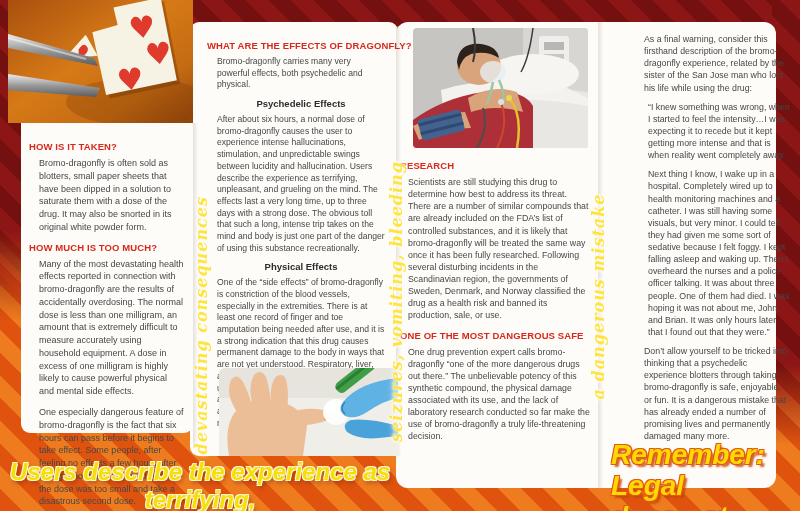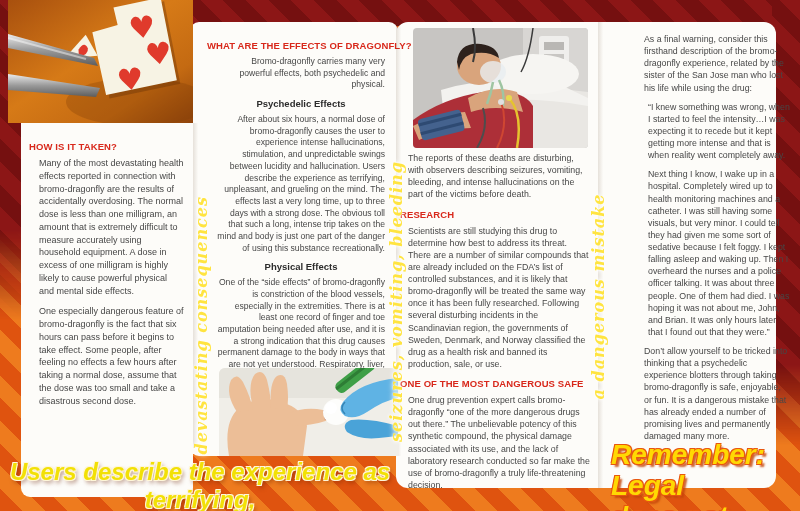--- a/index.html
+++ b/index.html
@@ -9,28 +9,28 @@
   .red-stripes{background:repeating-linear-gradient(45deg,#8c1616 0 16px,#751010 16px 32px);}
   .abs{position:absolute;}
   .top-band{left:0;top:0;width:800px;height:26px;}
   .strip-left{left:0;top:0;width:22px;height:320px;
       -webkit-mask-image:linear-gradient(to bottom,#000 72%,transparent);
       mask-image:linear-gradient(to bottom,#000 72%,transparent);}
   .strip-right{left:772px;top:0;width:28px;height:445px;
       -webkit-mask-image:linear-gradient(to bottom,#000 82%,transparent);
       mask-image:linear-gradient(to bottom,#000 82%,transparent);}
   .panel{position:absolute;background:#fdfcf9;}
-  .panel1{left:21px;top:123px;width:172px;height:374px;border-radius:0 0 9px 9px;padding:10px 9px 0 8px;box-sizing:border-box;}
+  .panel1{left:21px;top:123px;width:172px;height:310px;border-radius:0 0 9px 9px;padding:10px 9px 0 8px;box-sizing:border-box;}
   .panel2{left:190px;top:22px;width:208px;height:434px;border-radius:9px 9px 0 9px;padding:10px 13px 0 17px;box-sizing:border-box;}
   .panel34{left:396px;top:22px;width:380px;height:466px;border-radius:12px;}
   .fold{position:absolute;width:7px;background:linear-gradient(to right,rgba(90,60,30,.14),rgba(90,60,30,0) 75%);}
   .red-head{color:#d8281b;font-weight:bold;font-size:9.5px;letter-spacing:.1px;margin:8px 0 5px;white-space:nowrap;}
   .sub-head{color:#2c2c2c;font-weight:bold;font-size:9.5px;margin:2px 0 5px;padding-left:10px;text-align:center;}
   .body-p{color:#474747;font-size:9px;line-height:1.42;margin:0 0 8px;padding-left:10px;}
-  .panel2 .body-p{font-size:8.6px;line-height:1.36;margin-bottom:7px;text-align:right;}
+  .panel2 .body-p{font-size:8.6px;line-height:1.36;margin-bottom:7px;}
   .col-text{position:absolute;}
   .col3-text{left:400px;top:152px;width:190px;}
   .col4-text{left:636px;top:33px;width:154px;}
   .col3-text .body-p,.col4-text .body-p{font-size:8.8px;line-height:1.38;margin-bottom:7px;padding-left:8px;}
   .quote-p{padding-left:12px !important;}
   .photo{position:absolute;overflow:hidden;}
   .photo svg{display:block;}
   .photo1{left:8px;top:0;width:185px;height:123px;}
   .photo-finger{left:219px;top:368px;width:179px;height:88px;border-radius:6px 6px 0 0;}
   .photo-hospital{left:413px;top:28px;width:175px;height:120px;border-radius:4px;}
@@ -53,35 +53,36 @@
 <div class="page">
 
   <div class="abs red-stripes top-band"></div>
   <div class="abs red-stripes strip-left"></div>
   <div class="abs red-stripes strip-right"></div>
 
   <div class="panel panel34"></div>
 
   <div class="panel panel1">
     <h2 class="red-head">HOW IS IT TAKEN?</h2>
+    <p class="body-p">Bromo-dragonfly is often sold as blotters, small paper sheets that have been dipped in a solution to saturate them with a dose of the drug. It may also be snorted in its original white powder form.</p>
+    <h2 class="red-head">HOW MUCH IS TOO MUCH?</h2>
     <p class="body-p">Many of the most devastating health effects reported in connection with bromo-dragonfly are the results of accidentally overdosing. The normal dose is less than one milligram, an amount that is extremely difficult to measure accurately using household equipment. A dose in excess of one milligram is highly likely to cause powerful physical and mental side effects.</p>
     <p class="body-p">One especially dangerous feature of bromo-dragonfly is the fact that six hours can pass before it begins to take effect. Some people, after feeling no effects a few hours after taking a normal dose, assume that the dose was too small and take a disastrous second dose.</p>
   </div>
 
   <div class="panel panel2">
     <h2 class="red-head">WHAT ARE THE EFFECTS OF DRAGONFLY?</h2>
     <p class="body-p">Bromo-dragonfly carries many very powerful effects, both psychedelic and physical.</p>
     <h3 class="sub-head">Psychedelic Effects</h3>
     <p class="body-p">After about six hours, a normal dose of bromo-dragonfly causes the user to experience intense hallucinations, stimulation, and unpredictable swings between lucidity and hallucination. Users describe the experience as terrifying, unpleasant, and grueling on the mind. The effects last a very long time, up to three days with a strong dose. The obvious toll that such a long, intense trip takes on the mind and body is just one part of the danger of using this substance recreationally.</p>
     <h3 class="sub-head">Physical Effects</h3>
     <p class="body-p">One of the “side effects” of bromo-dragonfly is constriction of the blood vessels, especially in the extremities. There is at least one record of finger and toe amputation being needed after use, and it is a strong indication that this drug causes permanent damage to the body in ways that are not yet understood. Respiratory, liver, and kidney problems have also been undeniably tied to use. At least five fatalities are reported, two of them due to the accidental taking of bromo-dragonfly mislabeled as something else.</p>
   </div>
 
   <div class="col-text col3-text">
-    <p class="body-p">The reports of these deaths are disturbing, with observers describing seizures, vomiting, bleeding, and intense hallucinations on the part of the victims before death.</p>
     <h2 class="red-head">RESEARCH</h2>
     <p class="body-p">Scientists are still studying this drug to determine how best to address its threat. There are a number of similar compounds that are already included on the FDA’s list of controlled substances, and it is likely that bromo-dragonfly will be treated the same way once it has been fully researched. Following several disturbing incidents in the Scandinavian region, the governments of Sweden, Denmark, and Norway classified the drug as a health risk and banned its production, sale, or use.</p>
     <h2 class="red-head">ONE OF THE MOST DANGEROUS SAFE</h2>
     <p class="body-p">One drug prevention expert calls bromo-dragonfly “one of the more dangerous drugs out there.” The unbelievable potency of this synthetic compound, the physical damage associated with its use, and the lack of laboratory research conducted so far make the use of bromo-dragonfly a truly life-threatening decision.</p>
   </div>
 
   <div class="col-text col4-text">
     <p class="body-p">As a final warning, consider this firsthand description of the bromo-dragonfly experience, related by the sister of the San Jose man who lost his life while using the drug:</p>
     <p class="body-p quote-p">“I knew something was wrong, when I started to feel the intensity…I was expecting it to recede but it kept getting more intense and that is when reality went completely away.</p>
     <p class="body-p quote-p">Next thing I know, I wake up in a hospital. Completely wired up to health monitoring machines and a catheter. I was still having some visuals, but very minor. I could tell they had given me some sort of sedative because I felt foggy. I kept falling asleep and waking up. Then I overheard the nurses and a police officer talking. It was about three people. One of them had died. I was hoping it was not about me, John, and Brian. It was only hours later that I found out that they were.”</p>

